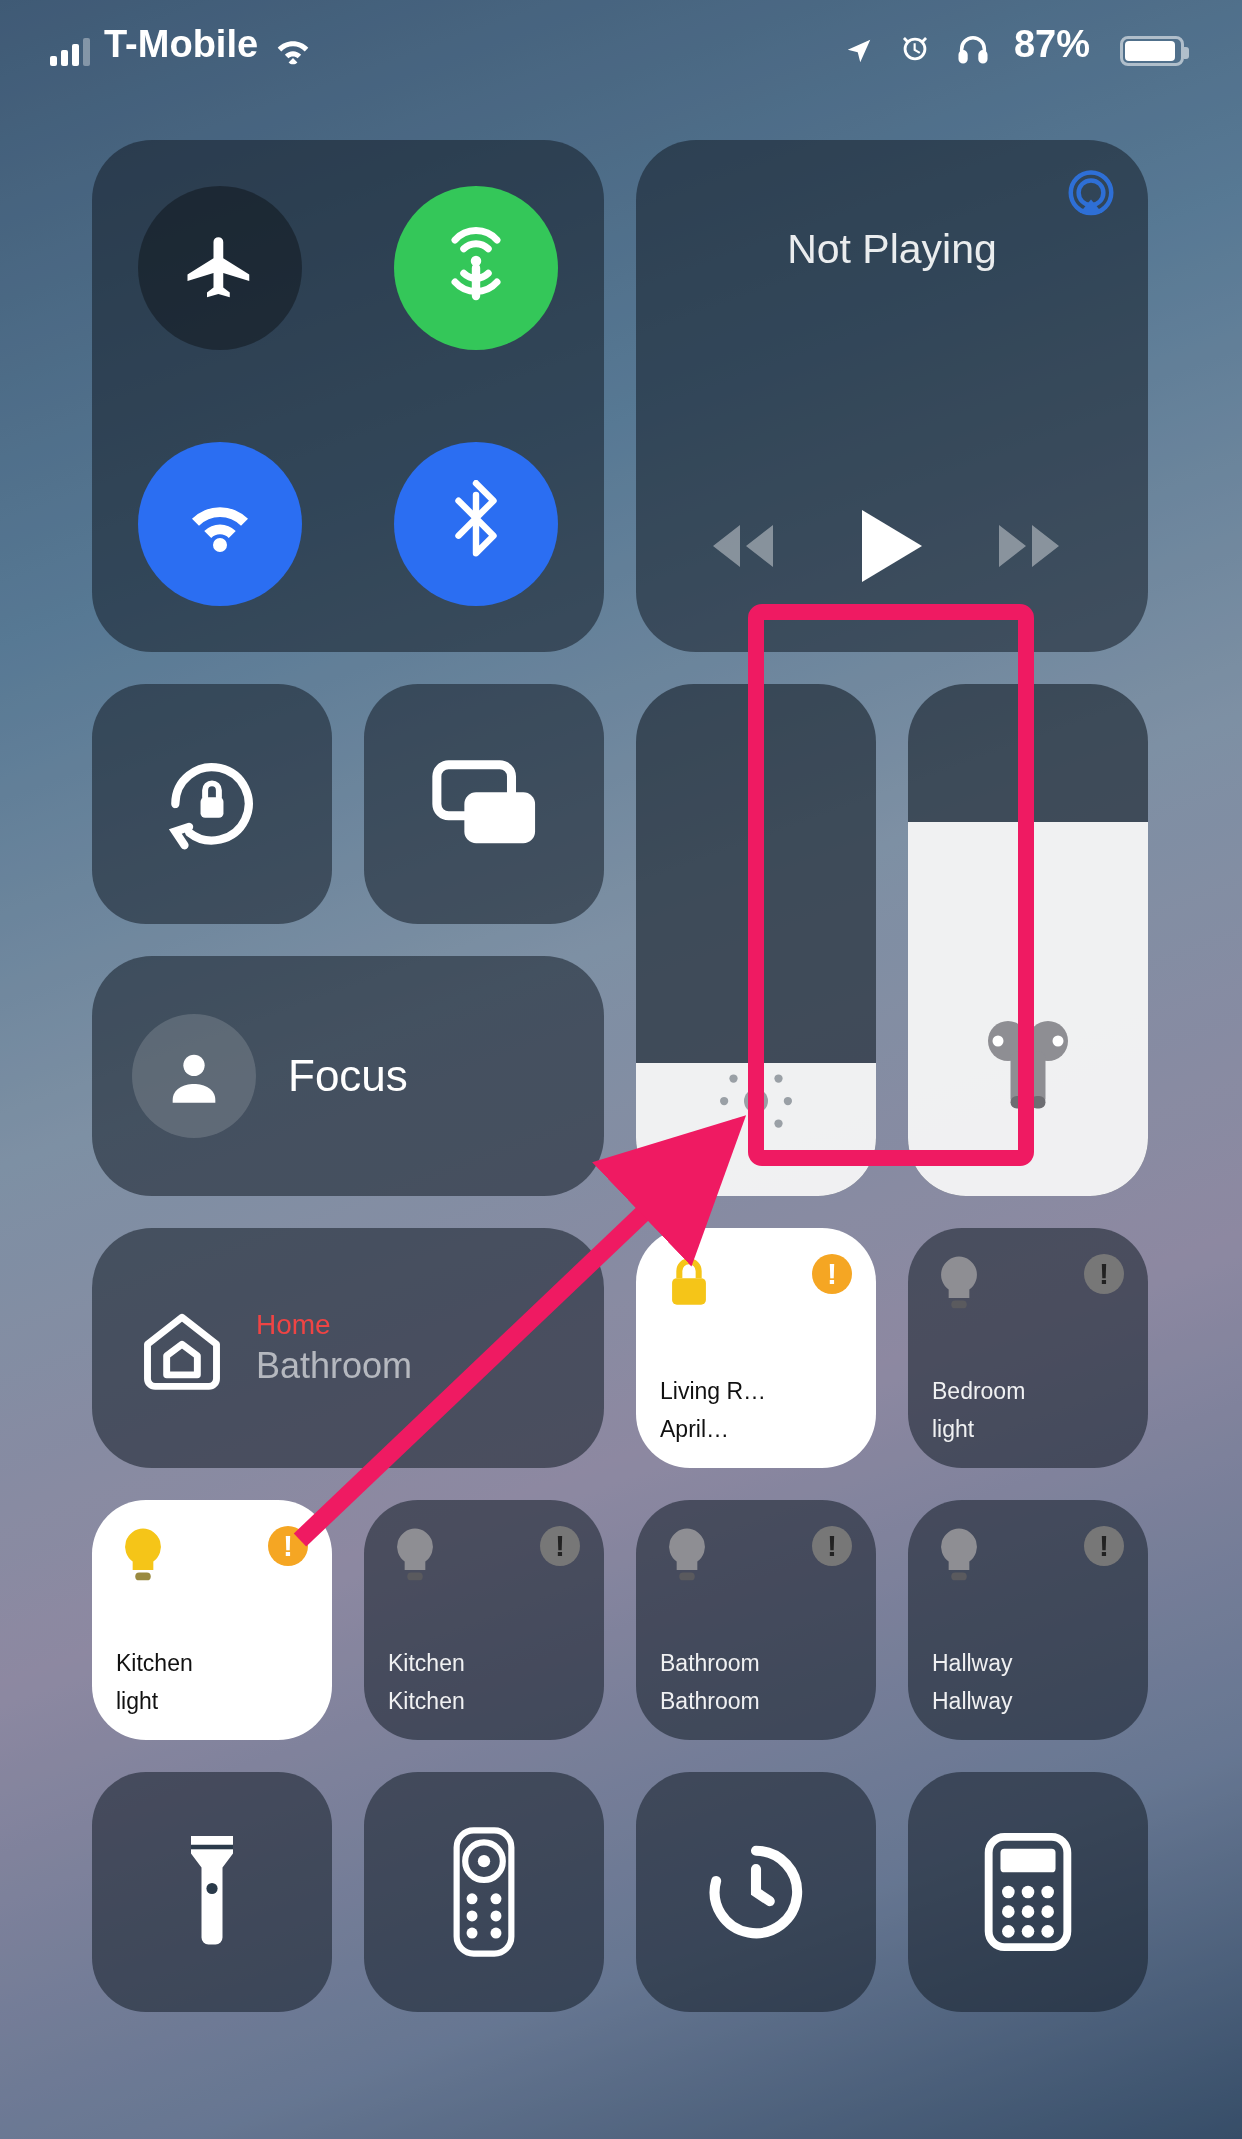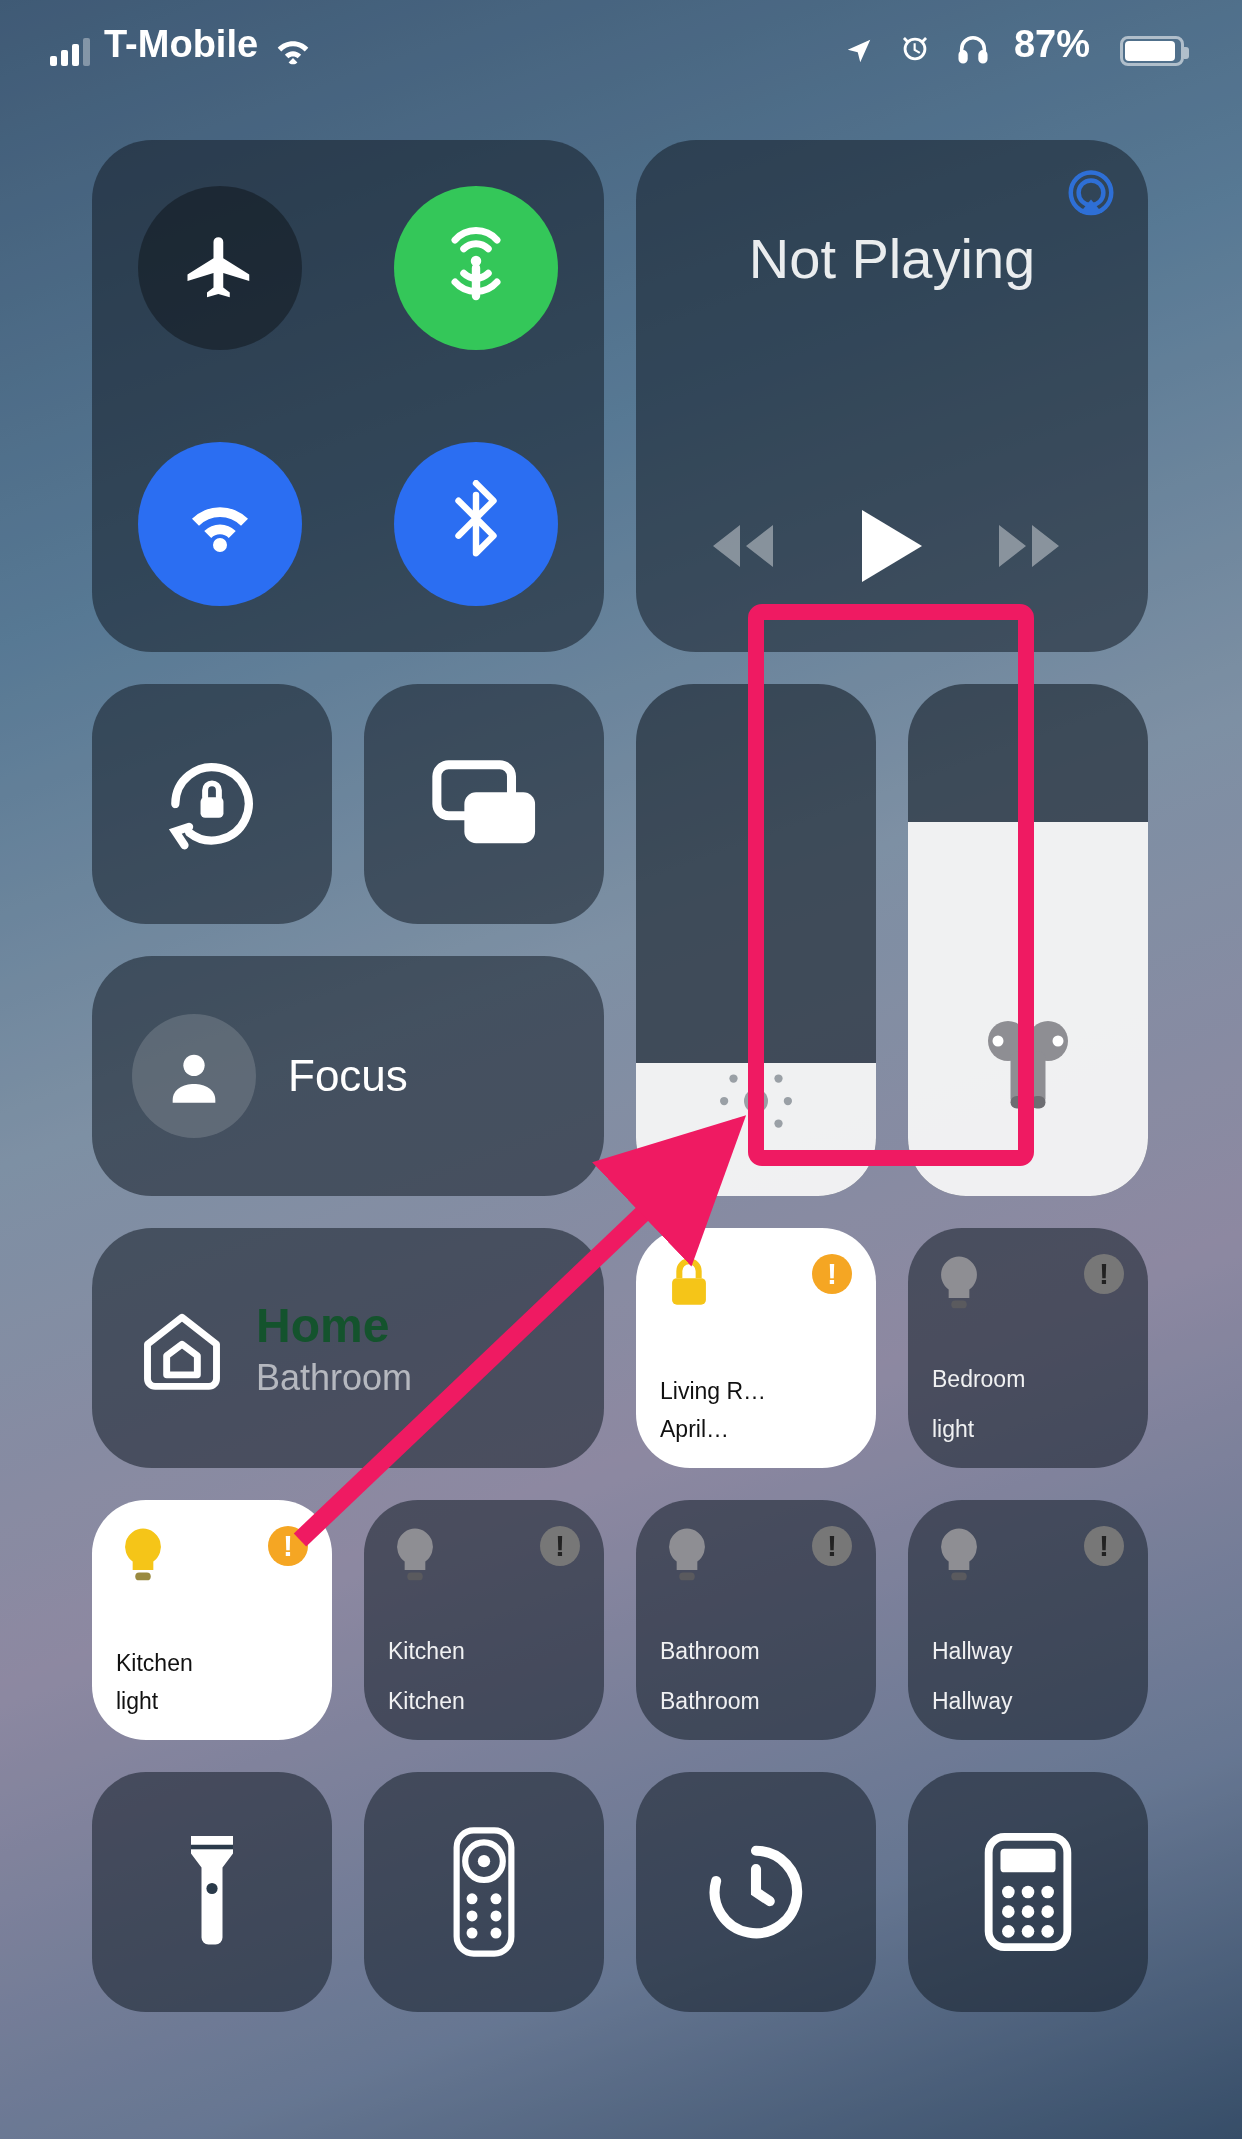--- a/index.html
+++ b/index.html
@@ -55,45 +55,45 @@
   .tile.tall   { grid-column: span 1; grid-row: span 2; border-radius:58px; overflow:hidden; }
 
   
   .conn-grid { position:absolute; inset:0; display:grid; grid-template-columns:1fr 1fr; grid-template-rows:1fr 1fr; place-items:center; }
   .circle-btn { width:164px; height:164px; border-radius:50%; display:flex; align-items:center; justify-content:center; }
   .circle-dark { background:rgba(0,0,0,0.35); }
   .circle-green{ background:#34c759; }
   .circle-blue { background:#2b6ef2; }
 
   
-  .media-title { position:absolute; top:86px; left:0; right:0; text-align:center; font-size:56px; color:rgba(255,255,255,0.9); font-weight:500;}
+  .media-title { position:absolute; top:86px; left:0; right:0; text-align:center; font-size:41px; color:rgba(255,255,255,0.9); font-weight:500;}
   .media-controls { position:absolute; bottom:70px; left:0; right:0; display:flex; justify-content:space-around; align-items:center; padding:0 40px;}
   .airplay-corner { position:absolute; top:28px; right:30px; }
 
   
   .slider-fill { position:absolute; left:0; right:0; bottom:0; background:rgba(255,255,255,0.92); }
   .slider-icon { position:absolute; left:0; right:0; display:flex; justify-content:center; }
 
   
   .focus-row { display:flex; align-items:center; height:100%; padding-left:40px; gap:32px; }
   .focus-circle { width:124px; height:124px; border-radius:50%; background:rgba(255,255,255,0.15); display:flex; align-items:center; justify-content:center;}
 
   
   .home-row { display:flex; align-items:center; height:100%; padding-left:44px; gap:28px; }
-  .home-text .t1 { font-size:48px; color:#14532d; font-weight:700;}
+  .home-text .t1 { font-size:28px; color:#ef4444; font-weight:400;}
   .home-text .t2 { font-size:36px; color:rgba(255,255,255,0.6); font-weight:500; margin-top:4px;}
 
   
   .acc { display:flex; flex-direction:column; padding:26px 24px 20px 24px; border-radius:48px;}
   .acc .icons { display:flex; justify-content:space-between; align-items:flex-start; height:70px;}
   .acc .labels { margin-top:auto; }
   .acc .l1, .acc .l2 { font-size:23px; line-height:38px; white-space:nowrap; overflow:hidden; text-overflow:ellipsis; }
   .acc.on { background:#fff; color:#111; }
   .acc.on .l1, .acc.on .l2 { color:#111; }
-  .acc.off .l1, .acc.off .l2 { color:rgba(255,255,255,0.92);margin-top:12px; }
+  .acc.off .l1, .acc.off .l2 { color:rgba(255,255,255,0.92); }
   .warn-dot { width:40px; height:40px; border-radius:50%; background:#f5a623; color:#fff; font-weight:900; font-size:30px; display:flex; align-items:center; justify-content:center;}
   .warn-dot.dim { background:#777; color:#222;}
 
   
   .center-icon { position:absolute; inset:0; display:flex; align-items:center; justify-content:center; }
 
   
   .anno-box {
     position:absolute;
     border:16px solid #ef1a62;

